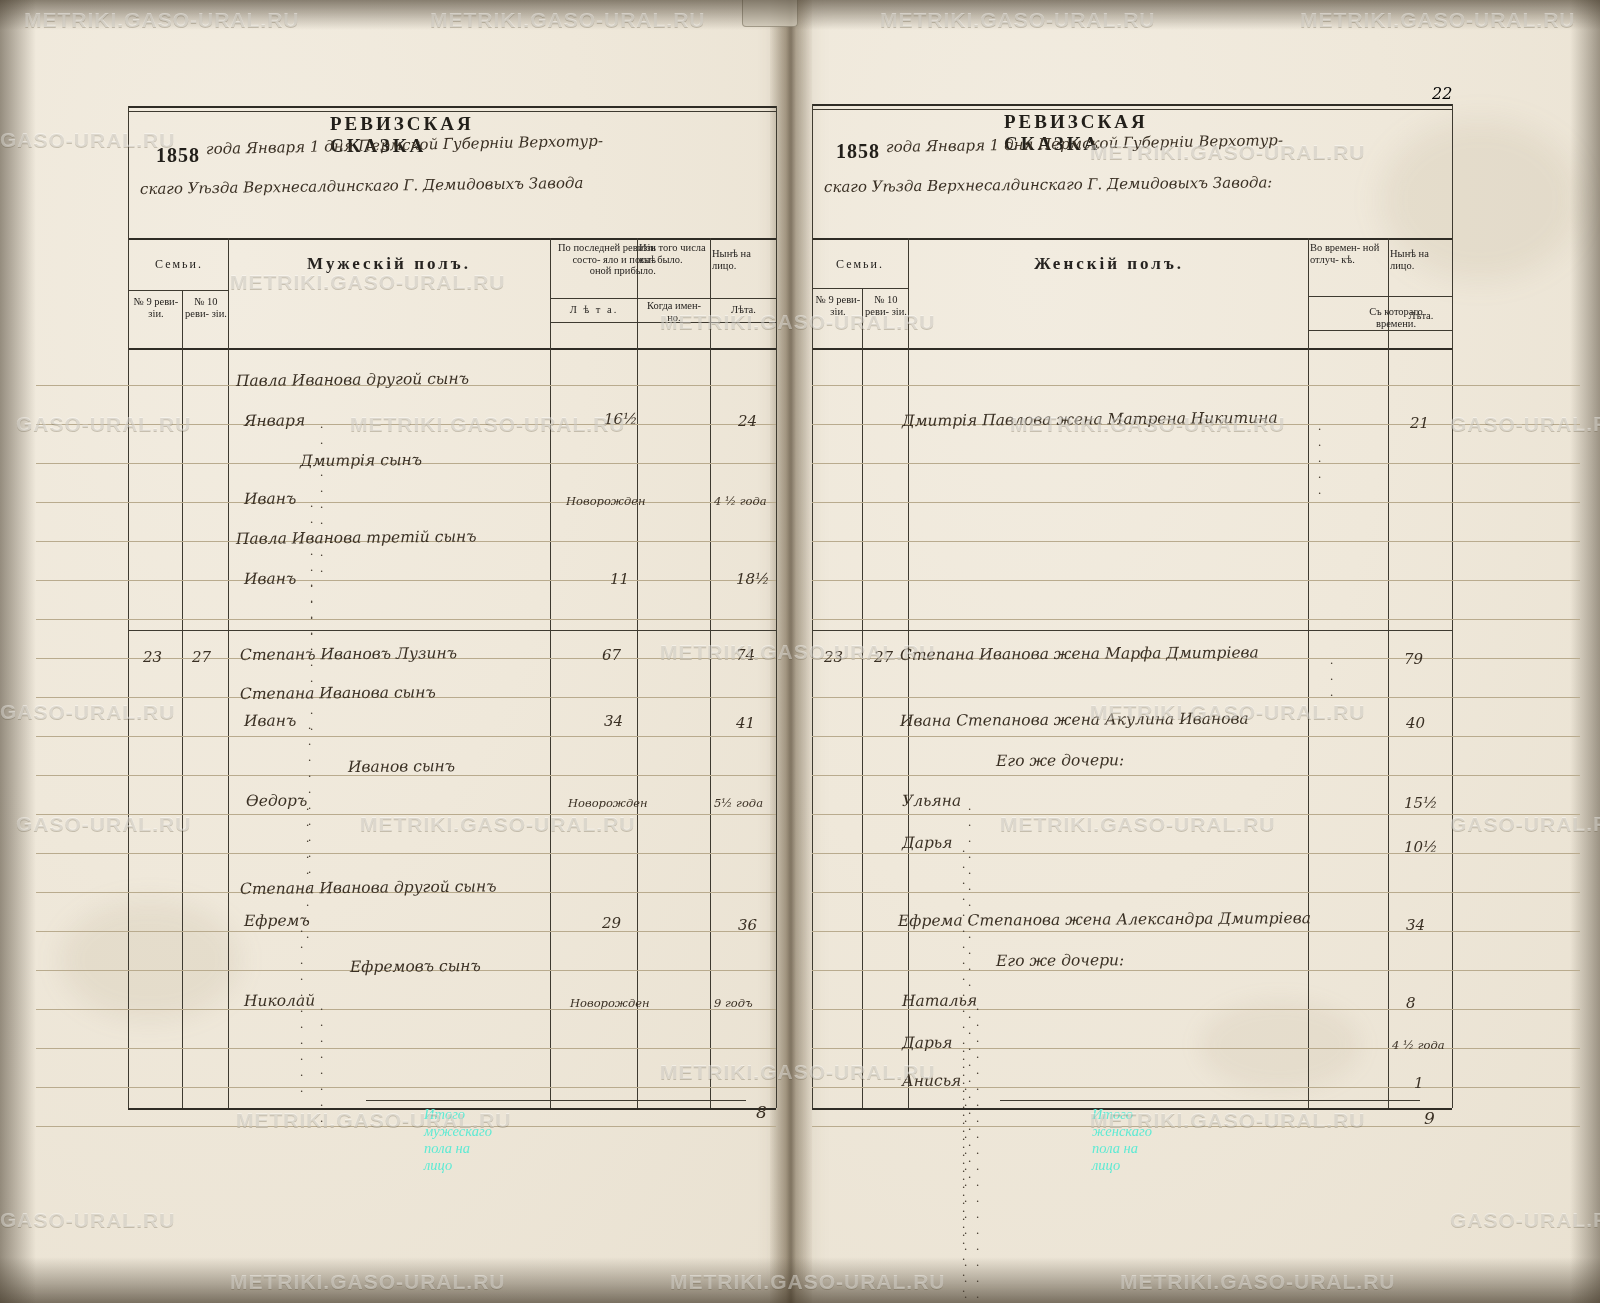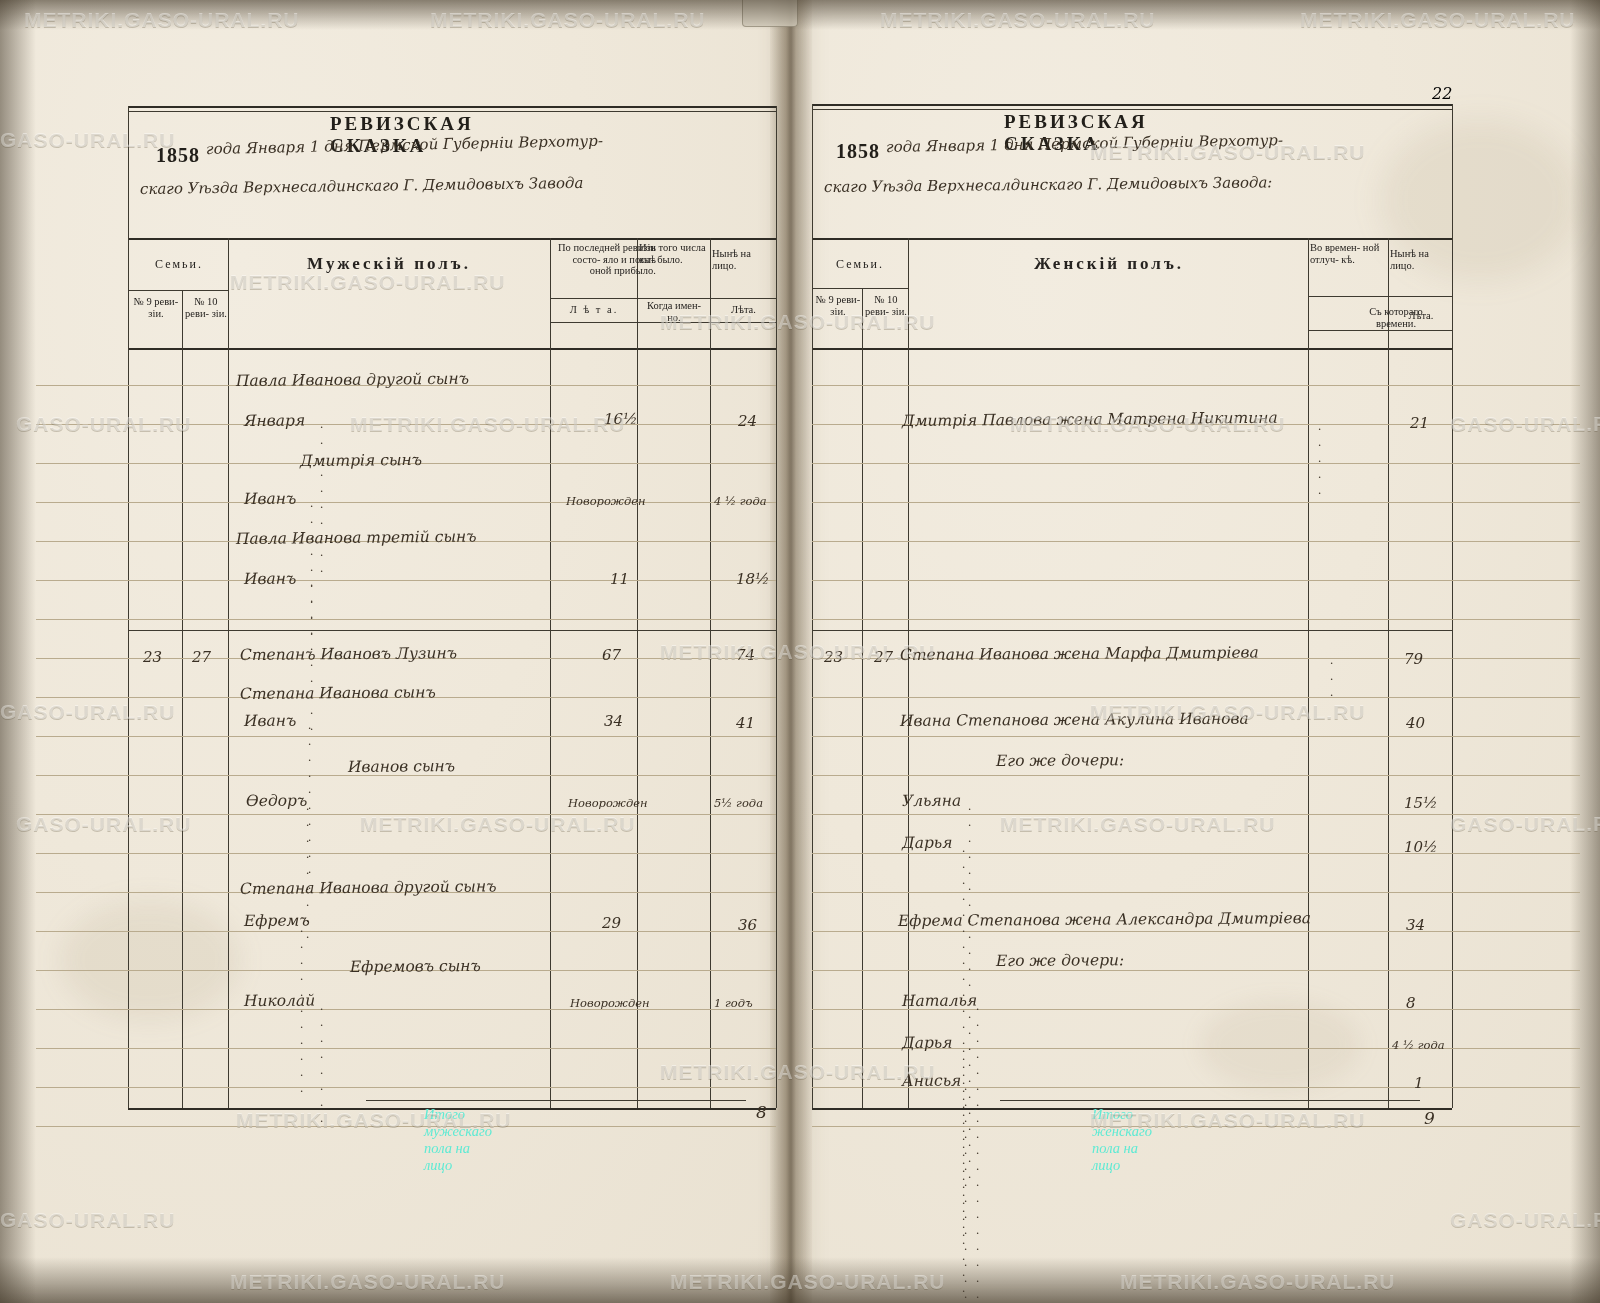--- a/index.html
+++ b/index.html
@@ -194,21 +194,21 @@
     <div class="hw name" style="left:244px;top:912px;transform:rotate(-0.4deg);">Ефремъ</div>
     <div class="dots" style="left:300px;top:920px;">. . . . . . . . . . .</div>
     <div class="hw num" style="left:602px;top:914px;">29</div>
     <div class="hw num" style="left:738px;top:916px;">36</div>
 
     <div class="hw name" style="left:350px;top:958px;transform:rotate(-0.5deg);">Ефремовъ сынъ</div>
 
     <div class="hw name" style="left:244px;top:992px;transform:rotate(-0.4deg);">Николай</div>
     <div class="dots" style="left:320px;top:998px;">. . . . . . . .</div>
     <div class="hw small" style="left:570px;top:996px;">Новорожден</div>
-    <div class="hw small" style="left:714px;top:996px;">1 годъ</div>
+    <div class="hw small" style="left:714px;top:996px;">9 годъ</div>
 
     <div class="hrule" style="left:366px;top:1100px;width:380px;"></div>
     <div class="total" style="left:424px;top:1106px;">Итого мужескаго пола на лицо</div>
     <div class="hw num" style="left:756px;top:1102px;font-size:17px;">8</div>
   </div>
 
   <div class="form" style="left:0;top:0;">
 
     <div class="hrule thick" style="left:812px;top:104px;width:640px;"></div>
     <div class="hrule" style="left:812px;top:109px;width:640px;"></div>

